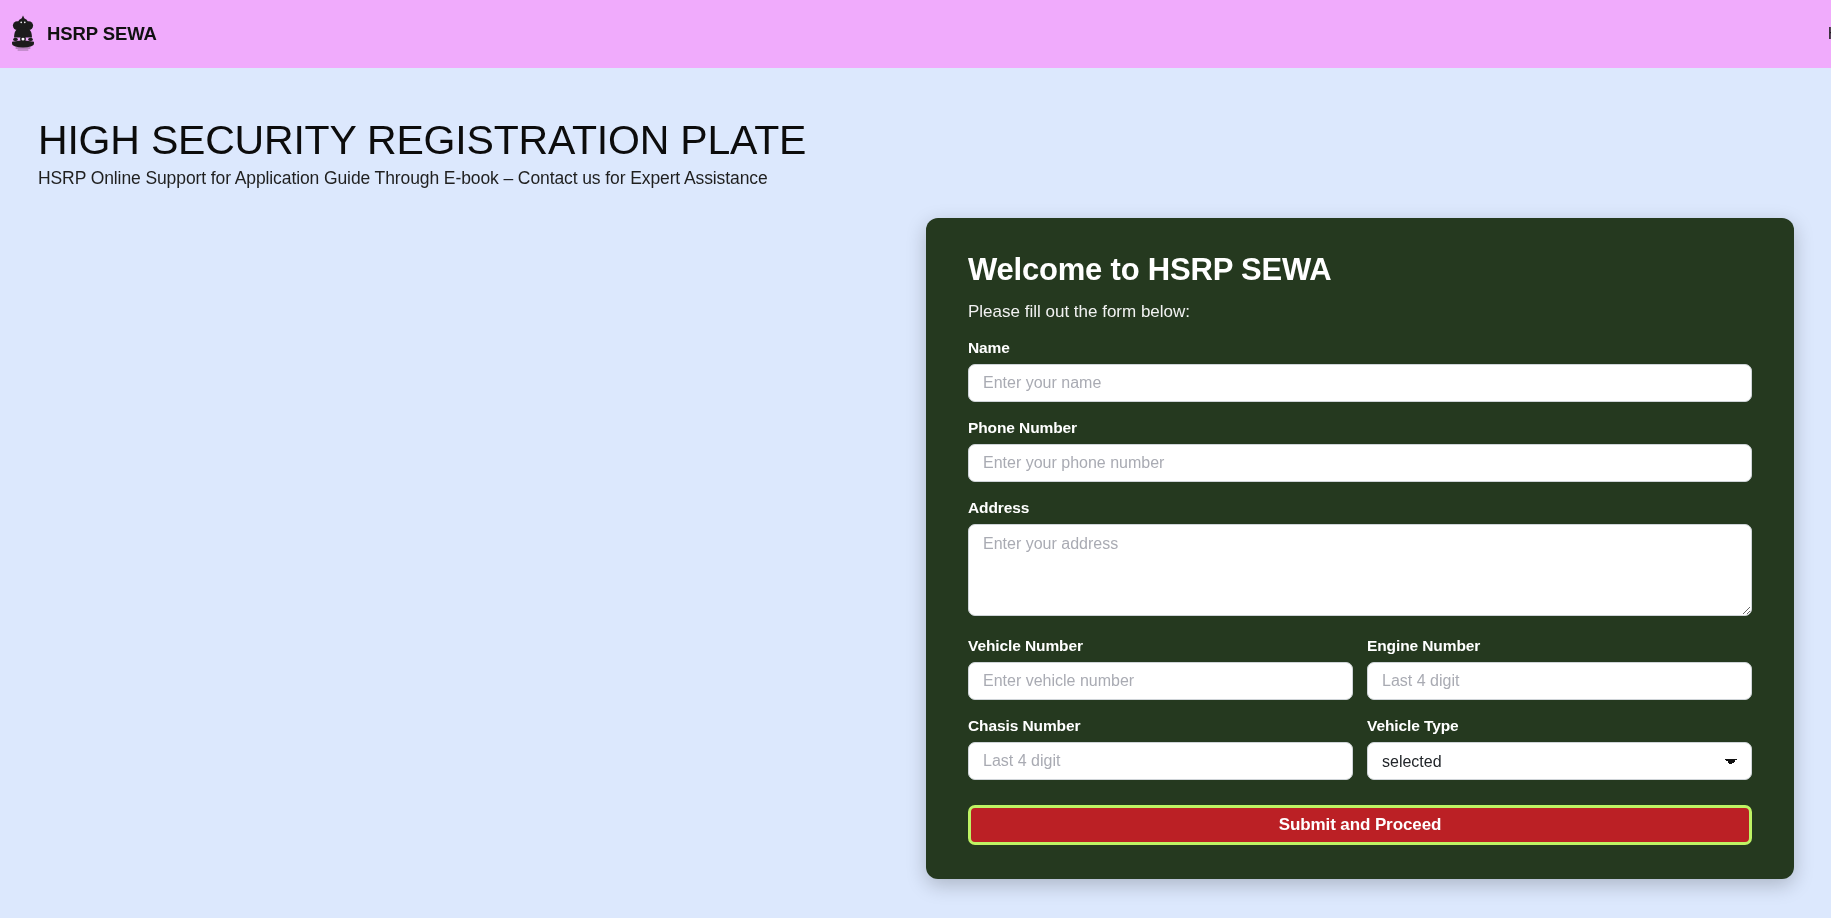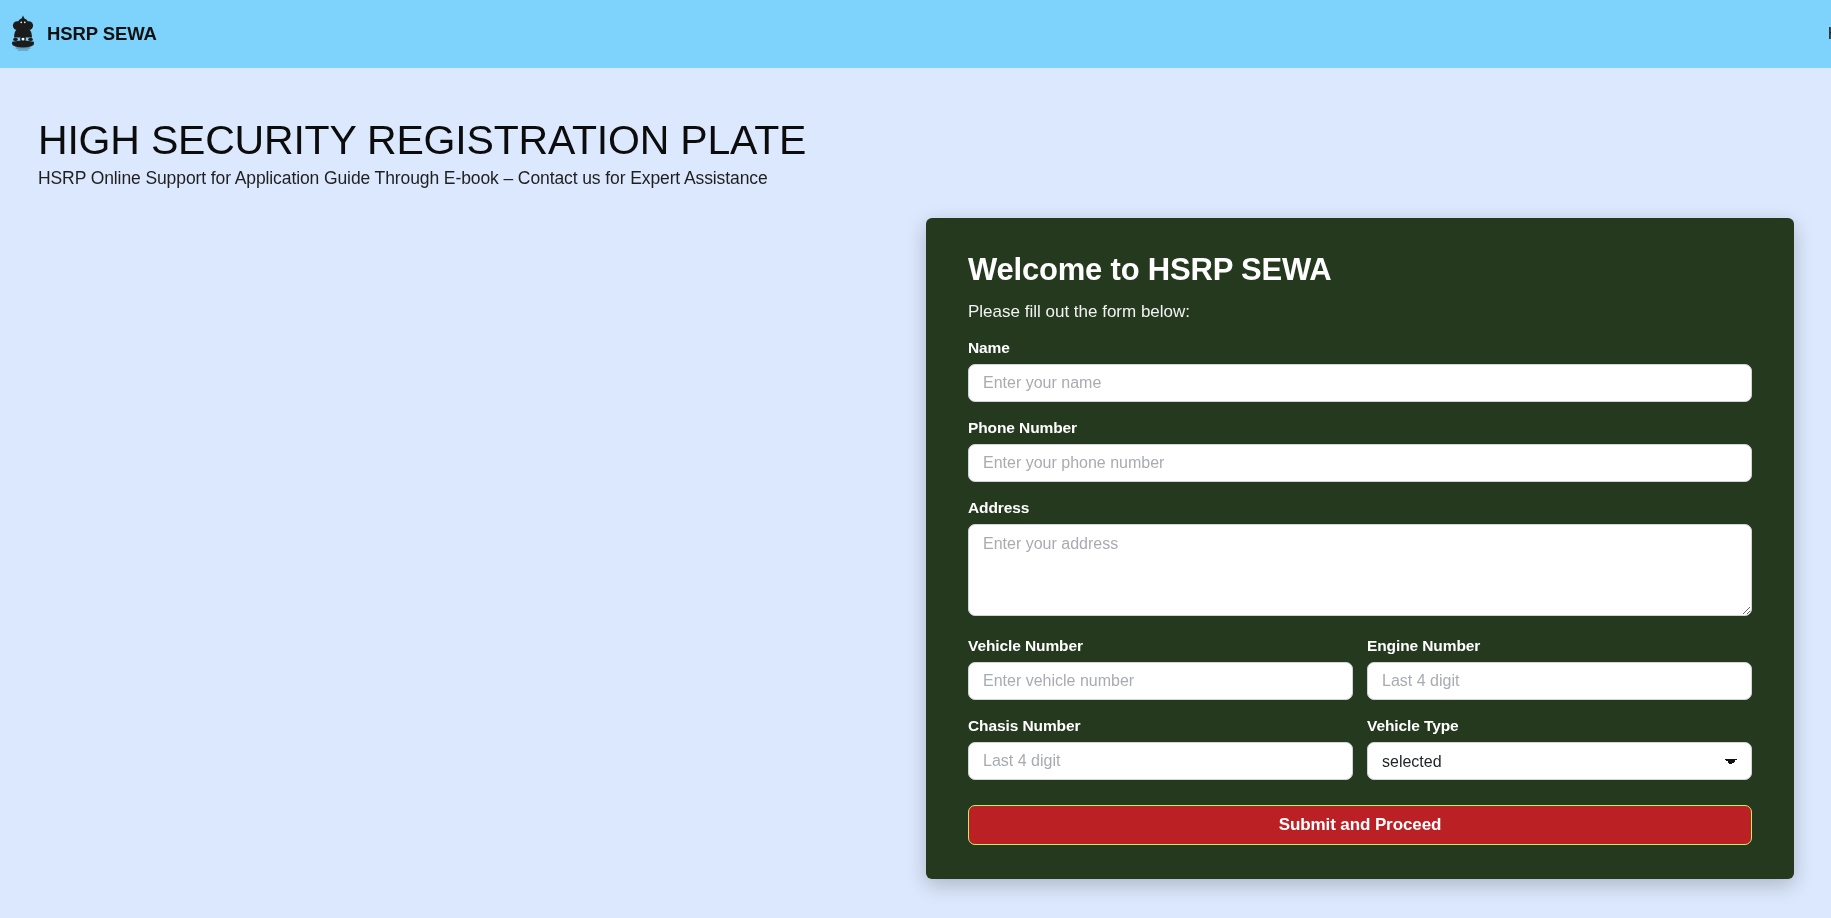--- a/index.html
+++ b/index.html
@@ -11,21 +11,21 @@
     overflow: hidden;
     font-family: "Liberation Sans", sans-serif;
   }
   body {
     background: #dce8fd;
   }
 
   
   .navbar {
     height: 68px;
-    background: #7dd3fc;
+    background: #f0abfc;
     display: flex;
     align-items: center;
     justify-content: space-between;
     padding: 0 0 0 8px;
     position: relative;
     z-index: 5;
   }
   .brand {
     display: flex;
     align-items: center;
@@ -90,21 +90,21 @@
     letter-spacing: -0.1px;
   }
 
   
   .form-card {
     position: absolute;
     left: 926px;
     top: 150px;
     width: 868px;
     background: #25391f;
-    border-radius: 6px;
+    border-radius: 12px;
     padding: 34px 42px 34px 42px;
     box-shadow: 0 6px 20px rgba(0, 0, 0, 0.22);
     color: #ffffff;
   }
   .card-title {
     margin: 0;
     font-size: 31px;
     font-weight: bold;
     letter-spacing: -0.2px;
     color: #ffffff;
@@ -177,21 +177,21 @@
   .row .field {
     margin-top: 0;
   }
 
   .submit-btn {
     display: block;
     width: 100%;
     margin-top: 25px;
     height: 40px;
     background: #bb2025;
-    border: 1px solid #bef264;
+    border: 3px solid #bef264;
     border-radius: 7px;
     color: #ffffff;
     font-size: 17px;
     font-weight: bold;
     font-family: "Liberation Sans", sans-serif;
     cursor: pointer;
     letter-spacing: -0.1px;
   }
 </style>
 </head>

